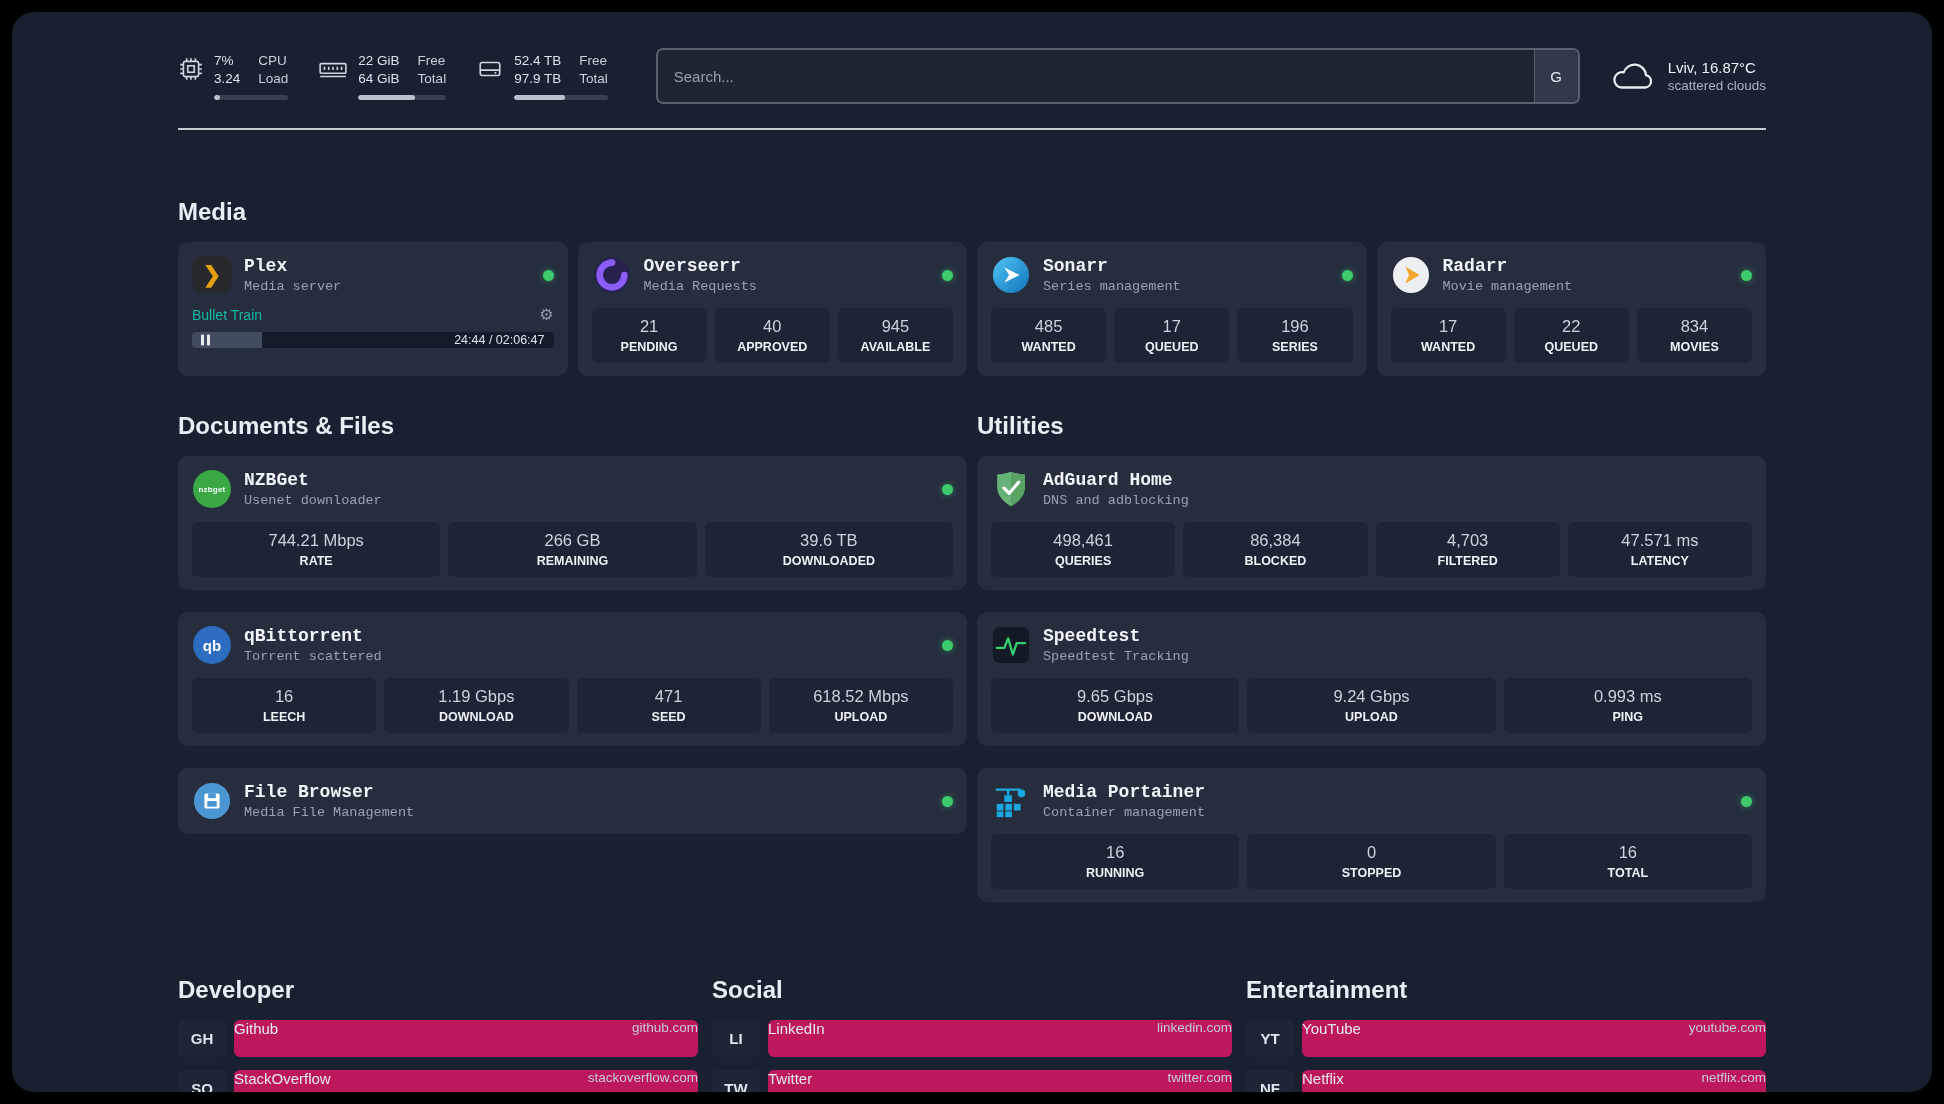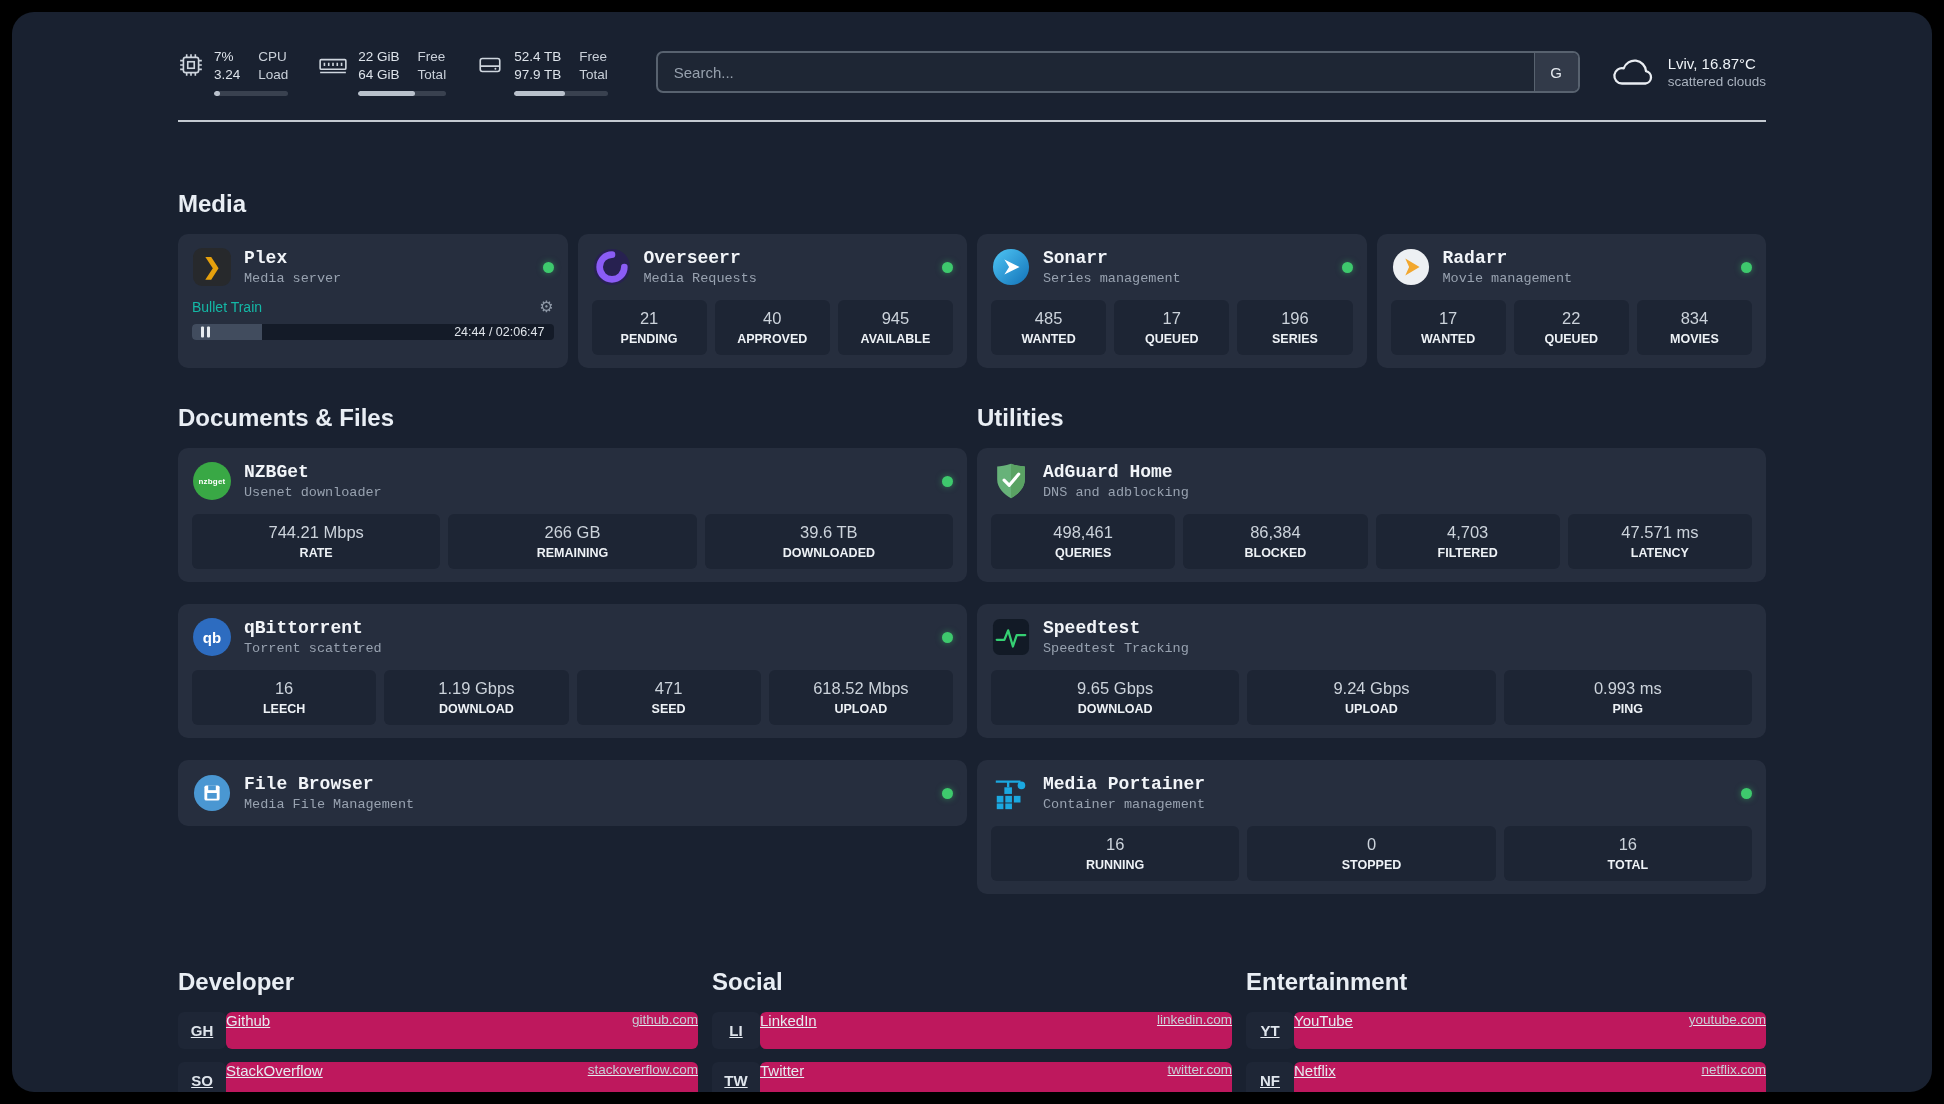--- a/index.html
+++ b/index.html
@@ -12,21 +12,21 @@
   .topbar { display:flex; align-items:center; gap:30px; }
   .sys-widget { display:flex; align-items:flex-start; gap:10px; }
   .sys-icon { flex:none; margin-top:4px; }
   .sys-body { display:flex; flex-direction:column; }
   .sys-rows { display:flex; gap:18px; }
   .sys-col div { font-size:13.5px; line-height:1.35; color:#dde3ea; white-space:nowrap; }
   .sys-col.labels div { color:#c9d0d9; }
   .sys-bar { margin-top:7px; height:5px; border-radius:3px; background:#39414f; overflow:hidden; }
   .sys-bar-fill { height:100%; background:#b9c1cc; border-radius:3px; }
 
-  .searchbox { flex:1; position:relative; height:42px; margin-left:18px; }
+  .searchbox { flex:1; position:relative; height:56px; margin-left:18px; }
   .searchbox input { width:100%; height:100%; background:#1e2634; border:2px solid #58626f;
     border-radius:7px; padding:0 60px 0 16px; font-size:15px; color:#e6ebf1;
     font-family:"Liberation Sans", sans-serif; outline:none; }
   .searchbox input::placeholder { color:#97a1ae; }
   .engine-btn { position:absolute; right:2px; top:2px; bottom:2px; width:44px;
     background:#323a49; border-left:1px solid #58626f; border-radius:0 5px 5px 0;
     display:flex; align-items:center; justify-content:center; font-size:15px; color:#e4e9ef; cursor:pointer; }
 
   .weather { display:flex; align-items:center; gap:12px; }
   .weather-text div:first-child { font-size:15px; color:#eef2f6; }
@@ -66,21 +66,21 @@
   .pause span { width:3px; height:11px; background:#e8ecf0; border-radius:1px; }
   .time { position:absolute; right:9px; top:50%; transform:translateY(-50%); font-size:12.5px; color:#dfe4ea; }
 
   .two-col { display:grid; grid-template-columns:1fr 1fr; gap:10px; margin-top:36px; }
   .col-title { margin-bottom:16px; }
   .stack { display:flex; flex-direction:column; gap:22px; }
 
   
   .links-grid { display:grid; grid-template-columns:repeat(3,1fr); gap:10px 14px; margin-top:74px; }
   .bm-title { margin-bottom:16px; }
-  .bookmark { display:flex; align-items:center; gap:0; height:37px; margin-bottom:13px;text-decoration:underline; }
+  .bookmark { display:flex; align-items:center; gap:8px; height:37px; margin-bottom:13px; }
   .abbr { width:48px; height:100%; background:#1e2636; border-radius:6px; display:flex;
     align-items:center; justify-content:center; font-size:15px; font-weight:700; color:#dfe5ec; }
   .bm-pill { flex:1; height:100%; background:#be185d; border-radius:6px; display:flex;
     align-items:flex-start; padding:0 0; cursor:pointer; }
   .bm-name { font-size:15px; color:#e5eaf0; }
   .bm-url { margin-left:auto; font-size:13.5px; color:#c5ccd5; }
 
   svg { display:block; }
   .nzb-text { font-size:8px; font-weight:700; color:#fff; letter-spacing:.2px; }
   .qb-text { font-size:15px; font-weight:700; color:#fff; }

